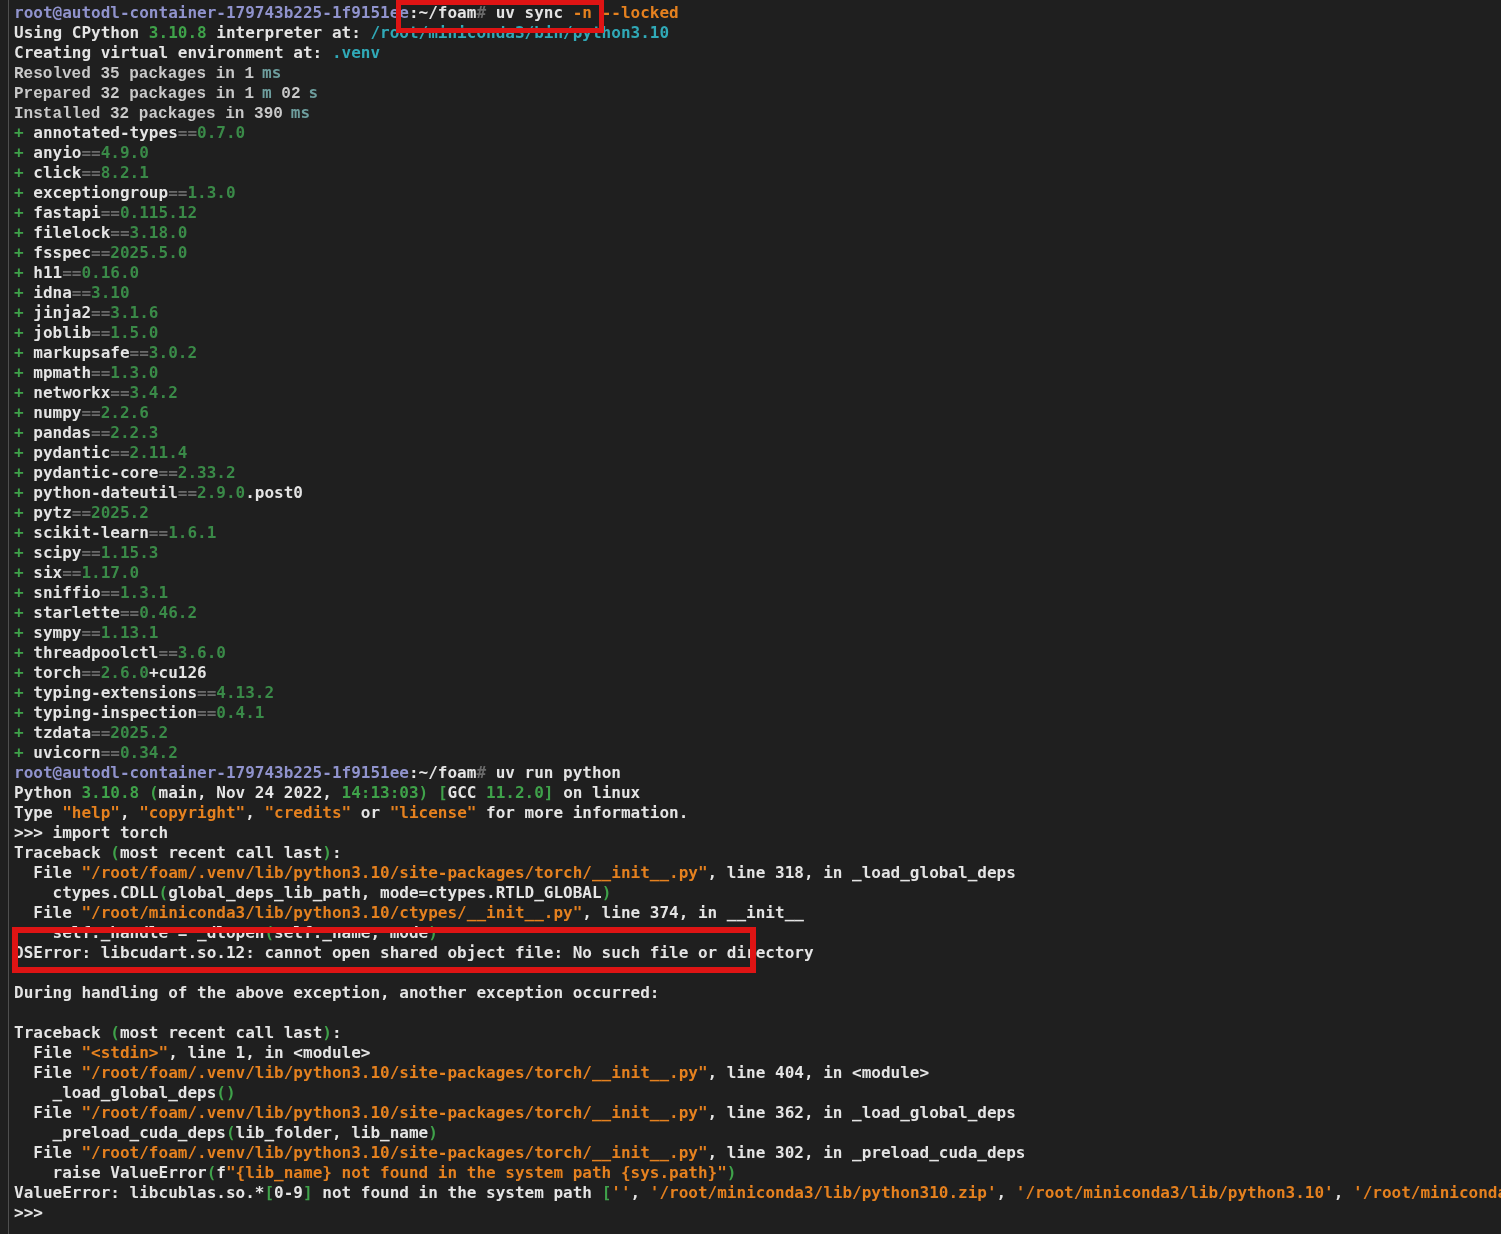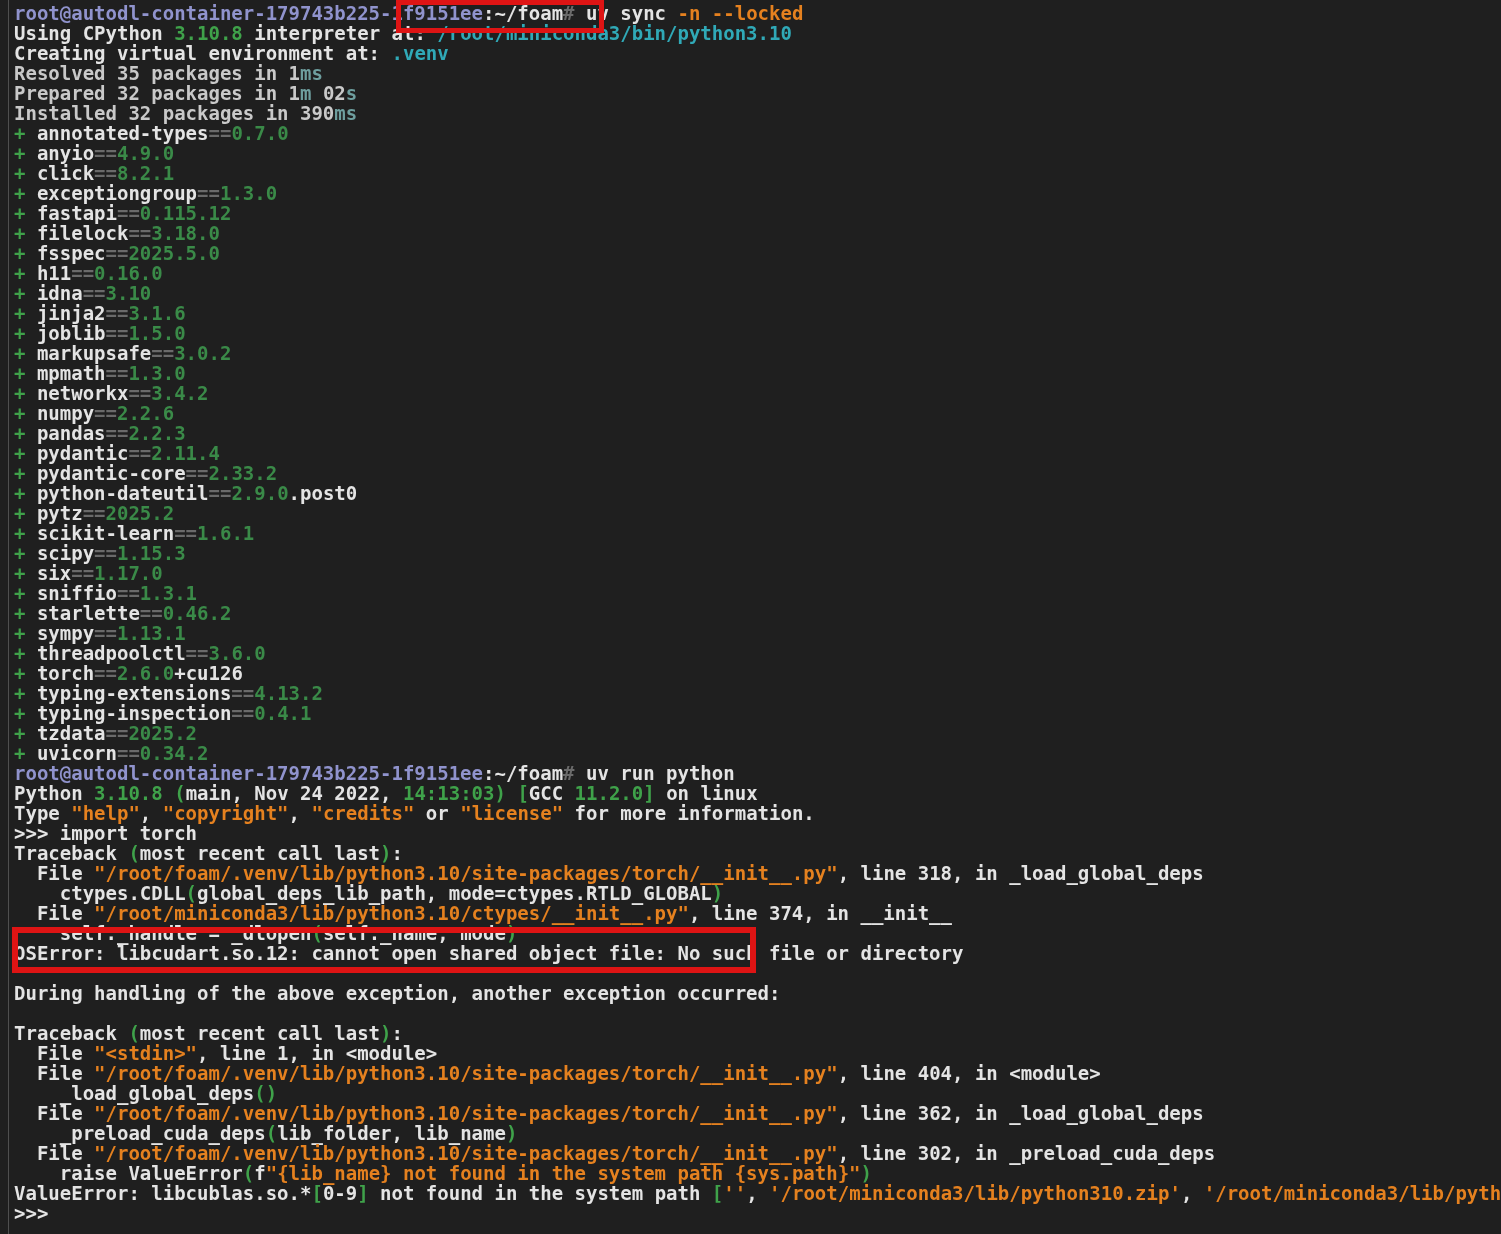--- a/index.html
+++ b/index.html
@@ -9,33 +9,33 @@
     overflow:hidden;
     position:relative;
     font-family:"DejaVu Sans Mono", monospace;
   }
   .guide{
     position:absolute;left:8px;top:0;bottom:0;width:1px;
     background:#4f4f4f;
   }
   .terminal{
     position:absolute;left:14px;top:3px;right:0;
-    font-size:19px;font-weight:700;line-height:20px;
+    font-size:16px;font-weight:700;line-height:20px;
     white-space:pre;
   }
   .line{height:20px;white-space:pre;}
   .w{color:var(--c-w,#e4e4e4);}
-  .dim{color:var(--c-dim,#c9c9c9);}
+  .dim{color:var(--c-dim,#c9c9c9);font-family:Liberation Mono, monospace;}
   .dgray{color:var(--c-dgray,#6a6a6a);}
   .grn{color:var(--c-grn,#3fa24a);text-align:right;}
   .ver{color:var(--c-ver,#3a8a48);text-align:right;}
   .org{color:var(--c-org,#e5811f);}
   .teal{color:var(--c-teal,#30a9b7);}
   .lav{color:var(--c-lav,#9093cd);}
-  .unit{color:var(--c-unit,#6e9e9e);}
+  .unit{color:var(--c-unit,#6e9e9e);margin-left:8px;}
   .hlbox{
     position:absolute;
     border-style:solid;
     border-color:var(--c-red,#de1414);
     background:transparent;
     pointer-events:none;
     box-sizing:border-box;
   }
 </style>
 </head>

